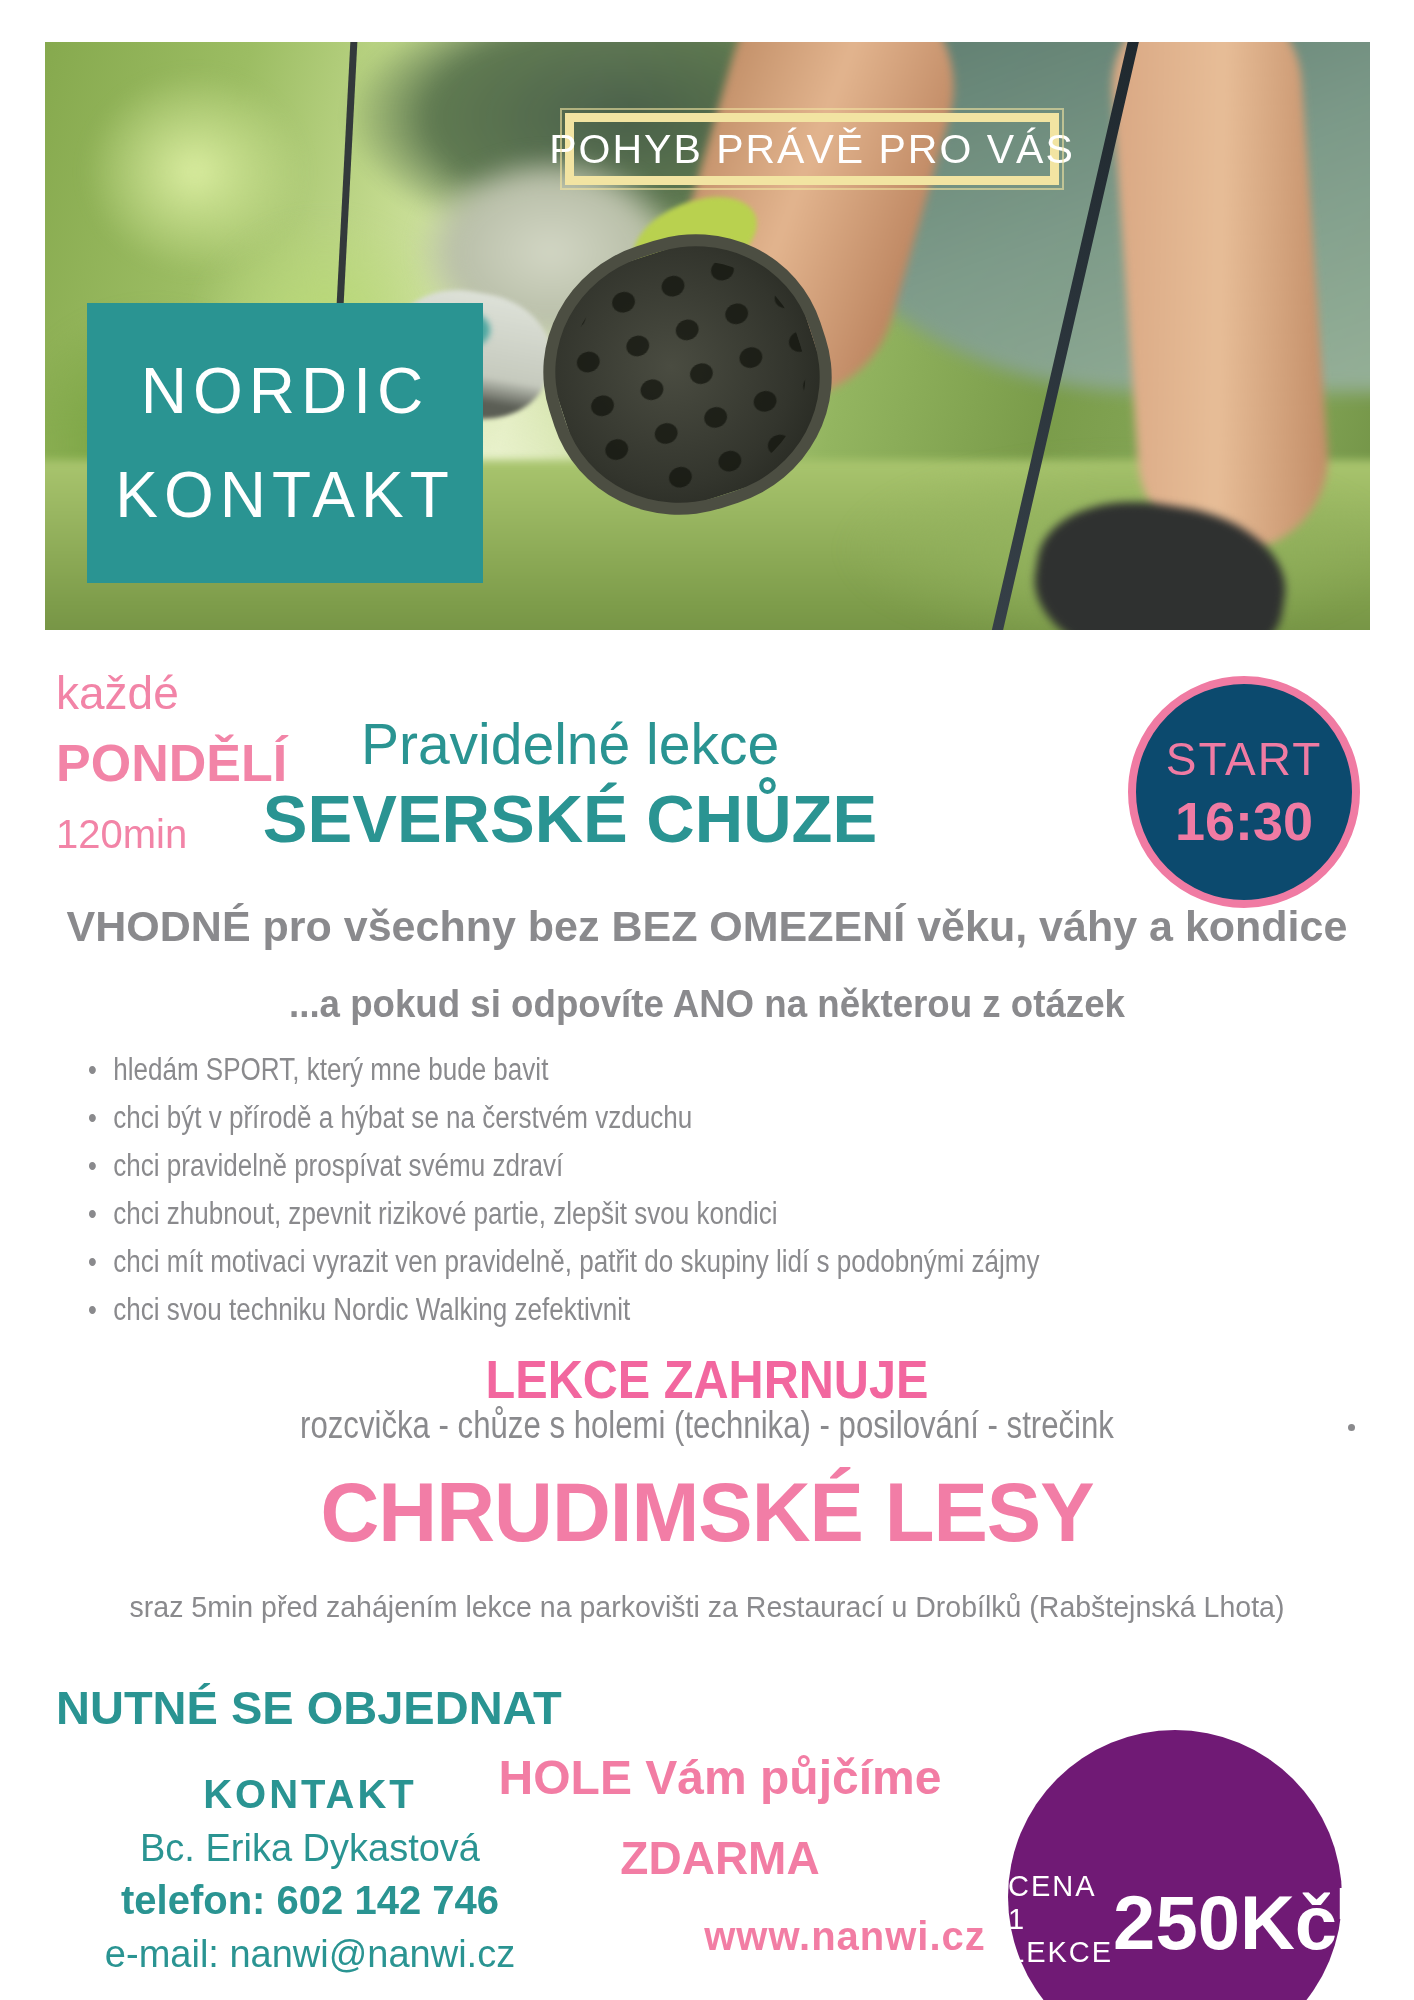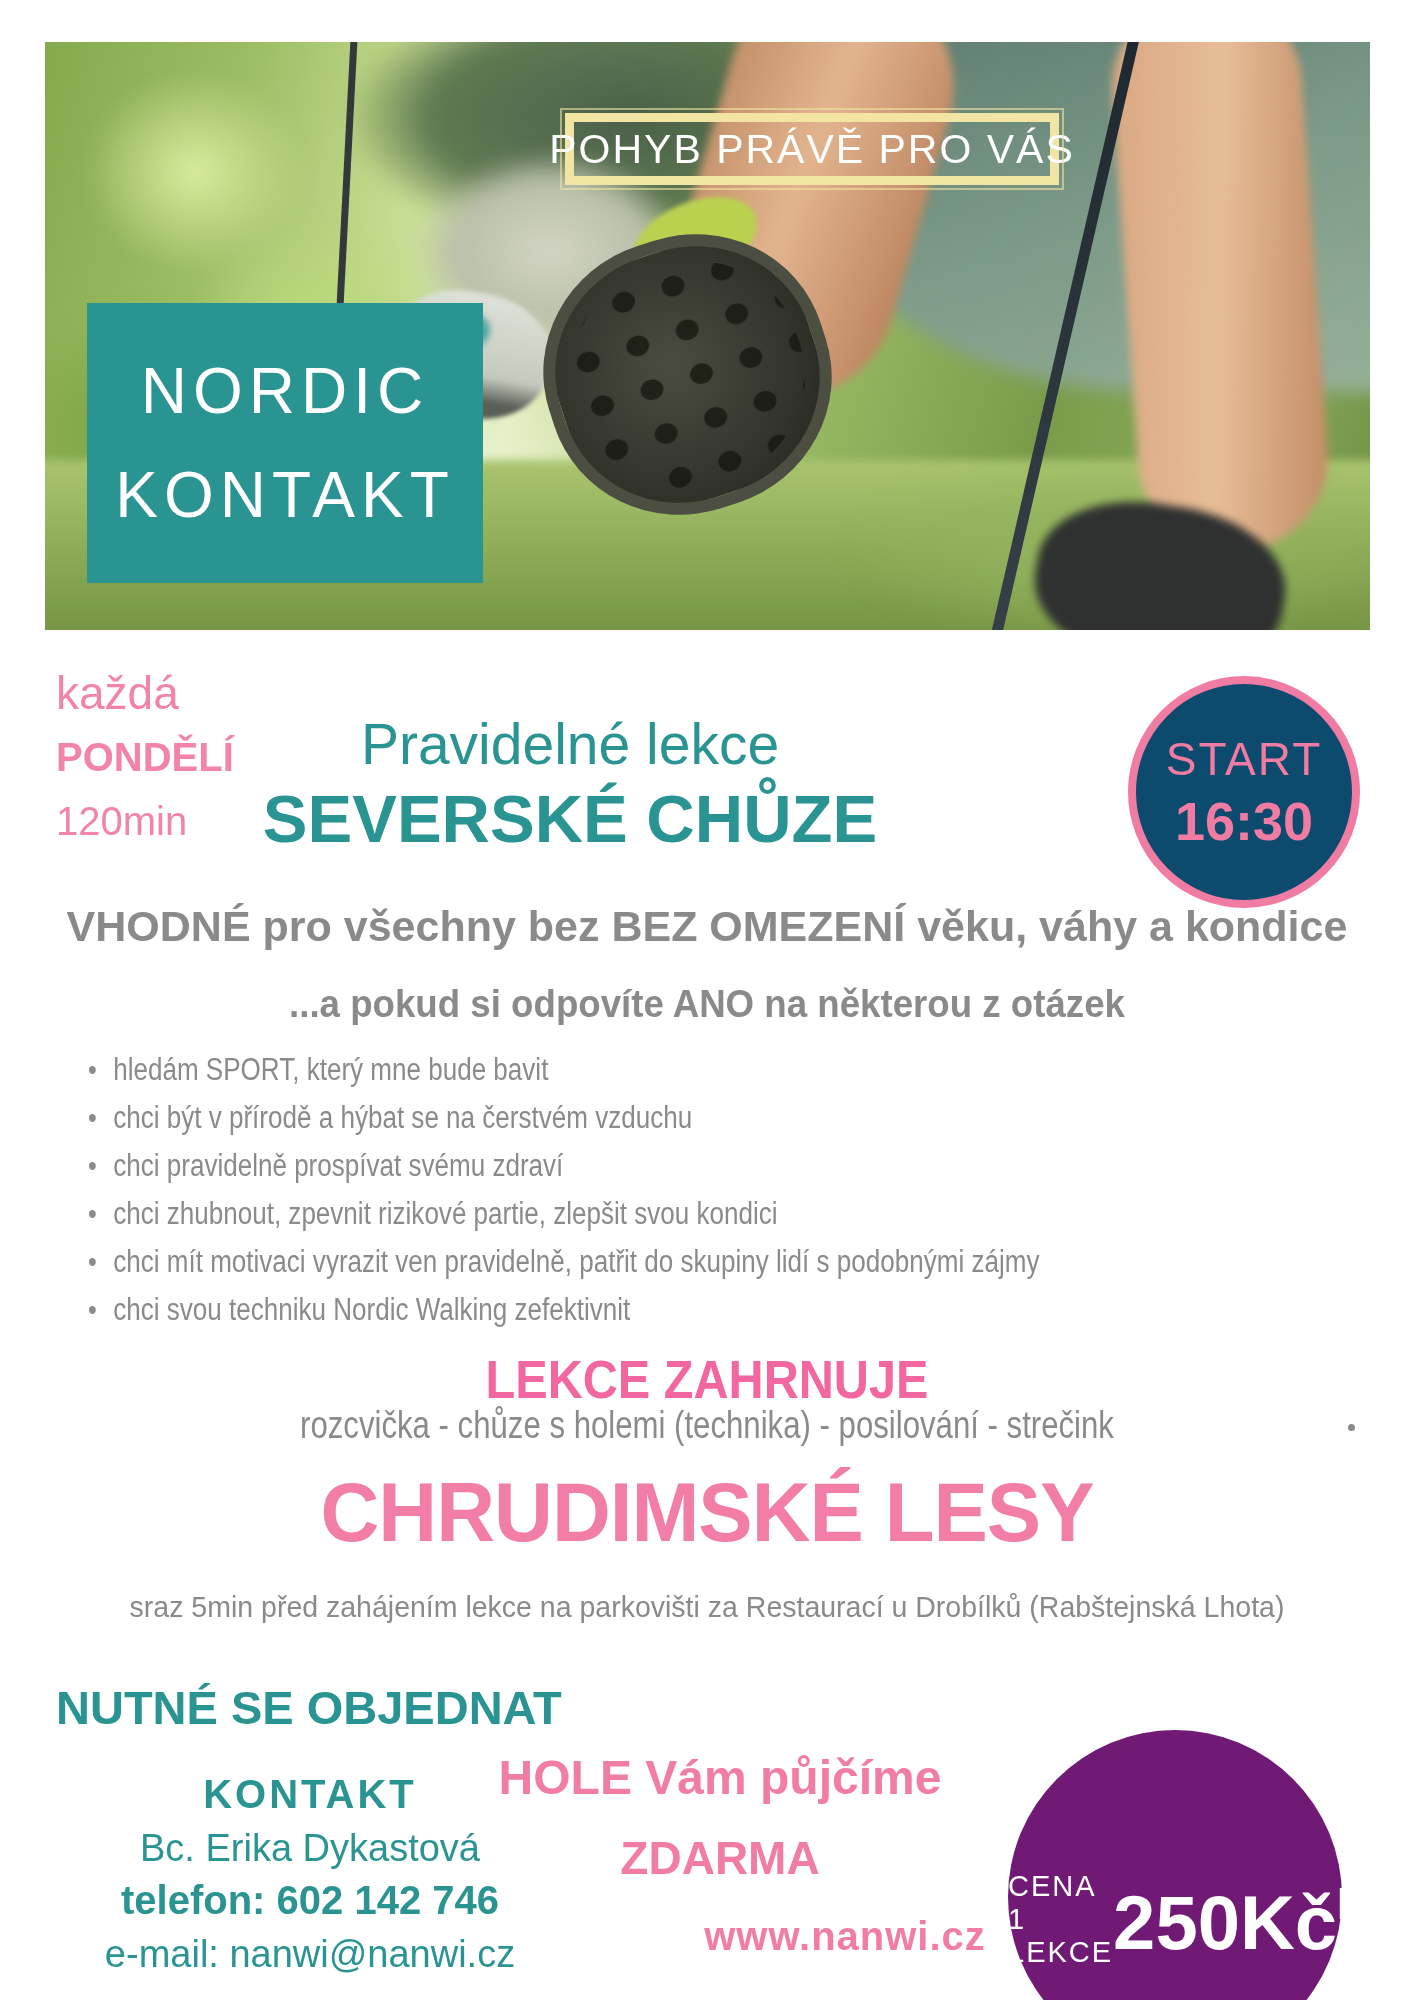--- a/index.html
+++ b/index.html
@@ -58,21 +58,21 @@
   .banner {
     position:absolute; left:520px; top:71px; width:494px; height:72px;
     border:9px solid #f2e4a2; outline:2px solid rgba(242,228,162,.6); outline-offset:3px;
     display:flex; align-items:center; justify-content:center;
   }
   .banner .line { color:#fff; font-size:41px; letter-spacing:2px; white-space:nowrap; }
 
   
   .schedule { position:absolute; left:56px; top:668px; width:250px; color:#f284a7; }
   .schedule .every { font-size:46px; line-height:1.1; }
-  .schedule .day { font-size:40px; font-weight:700; margin-top:16px; line-height:1.1; }
+  .schedule .day { font-size:52px; font-weight:700; margin-top:16px; line-height:1.1; }
   .schedule .dur { font-size:40px; margin-top:20px; line-height:1.1; }
 
   .headline { position:absolute; left:230px; top:712px; width:680px; text-align:center; color:#2a9492; }
   .headline .l1 { font-size:57px; line-height:1.15; }
   .headline .l2 { font-size:67px; font-weight:700; line-height:1.15; margin-top:2px; }
 
   .start-circle {
     position:absolute; left:1128px; top:676px; width:232px; height:232px;
     border:8px solid #f07ba3; border-radius:50%;
     display:flex; flex-direction:column; align-items:center; justify-content:center; gap:4px;
@@ -164,21 +164,21 @@
       <div class="line">POHYB PRÁVĚ PRO VÁS</div>
     </div>
 
     <div class="nordic-box">
       <div class="line">NORDIC</div>
       <div class="line">KONTAKT</div>
     </div>
   </div>
 
   <div class="schedule">
-    <div class="every">každá</div>
+    <div class="every">každé</div>
     <div class="day">PONDĚLÍ</div>
     <div class="dur">120min</div>
   </div>
 
   <div class="headline">
     <div class="l1">Pravidelné lekce</div>
     <div class="l2">SEVERSKÉ CHŮZE</div>
   </div>
 
   <div class="start-circle">

